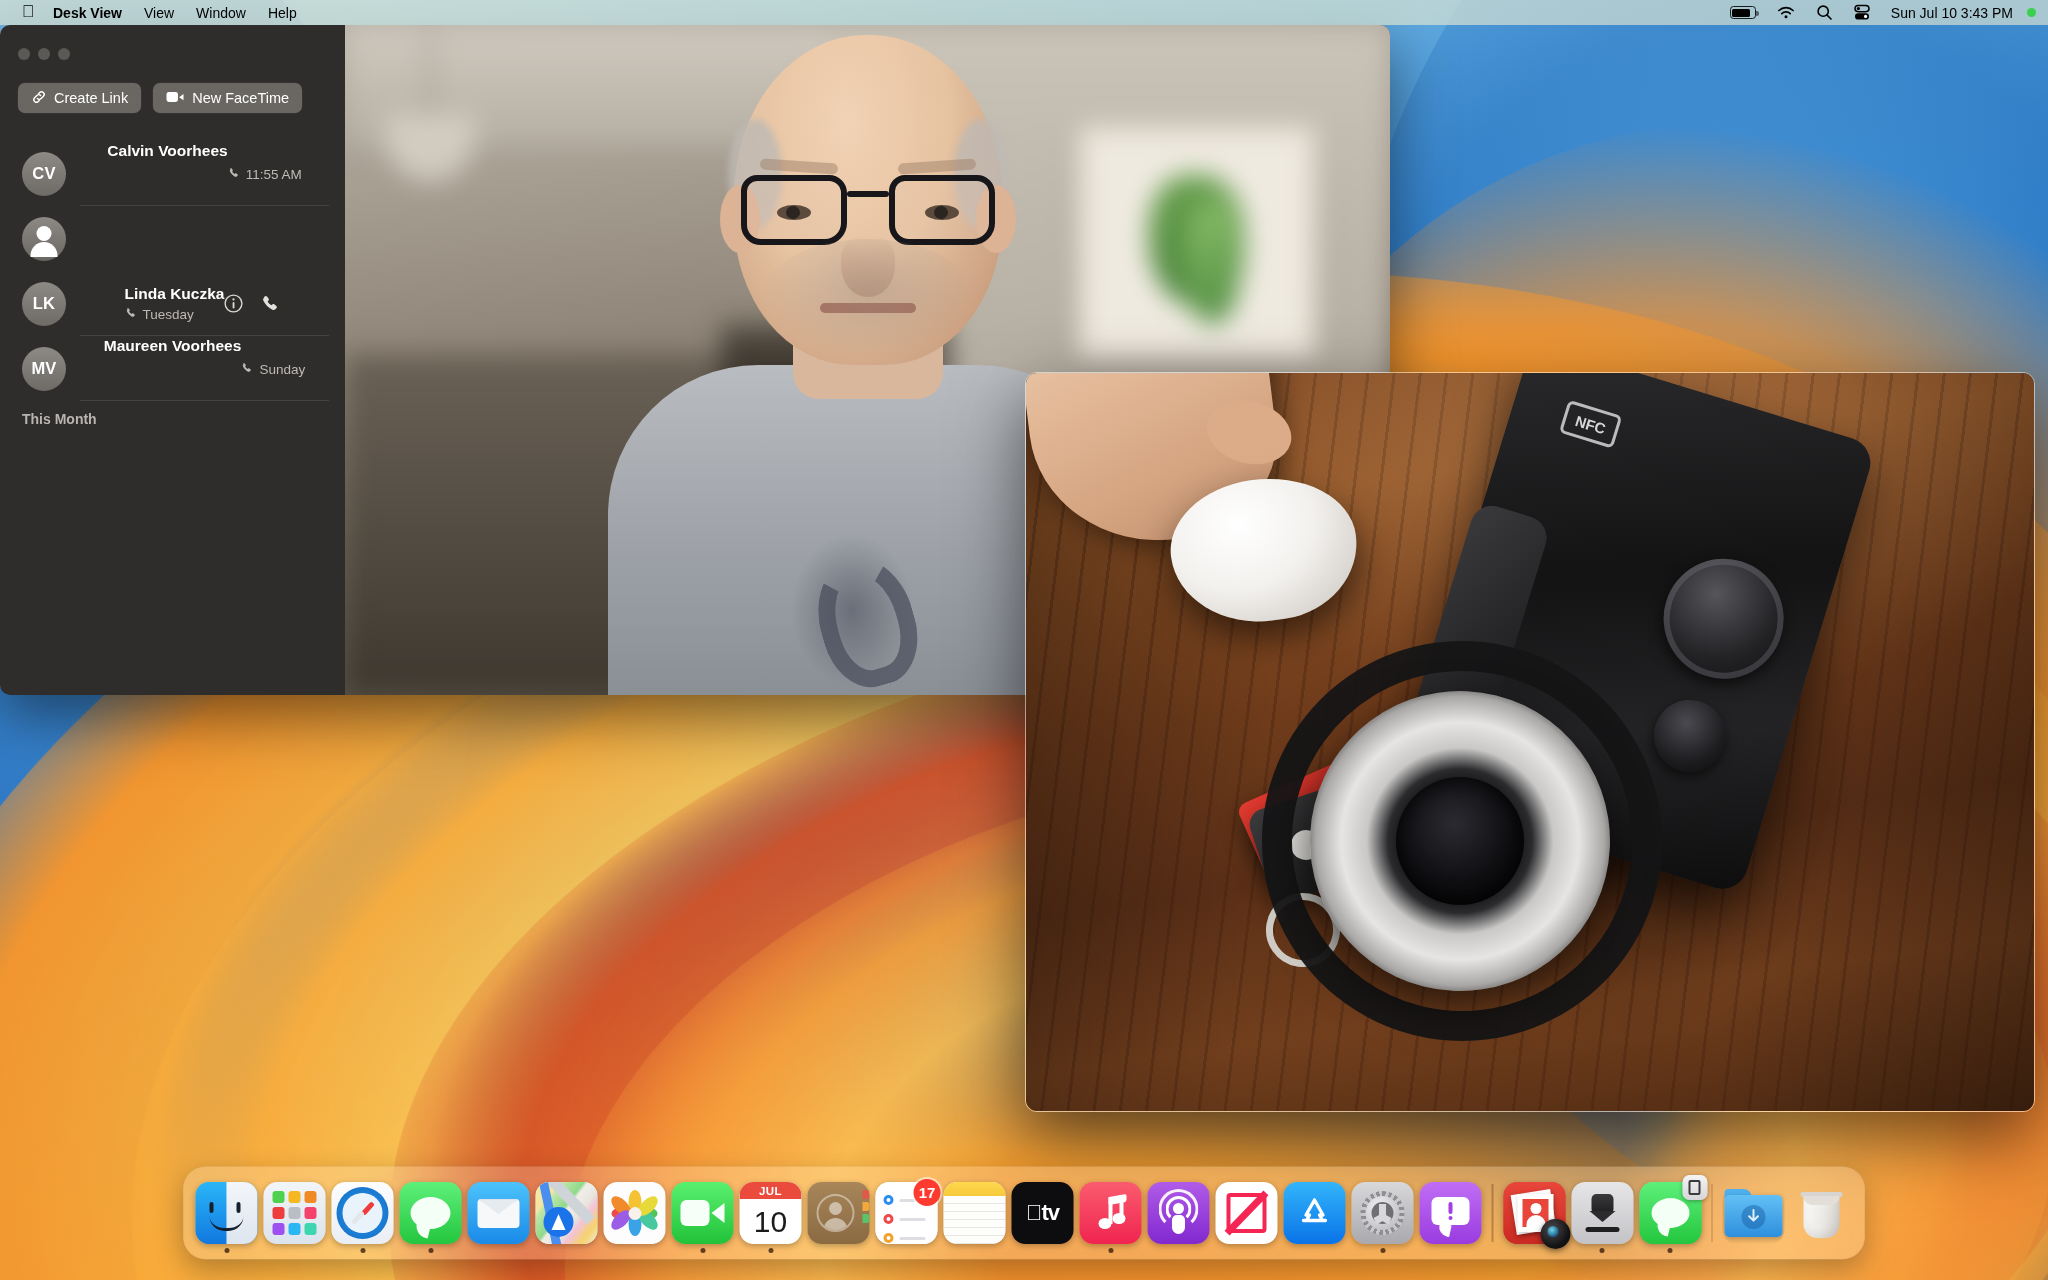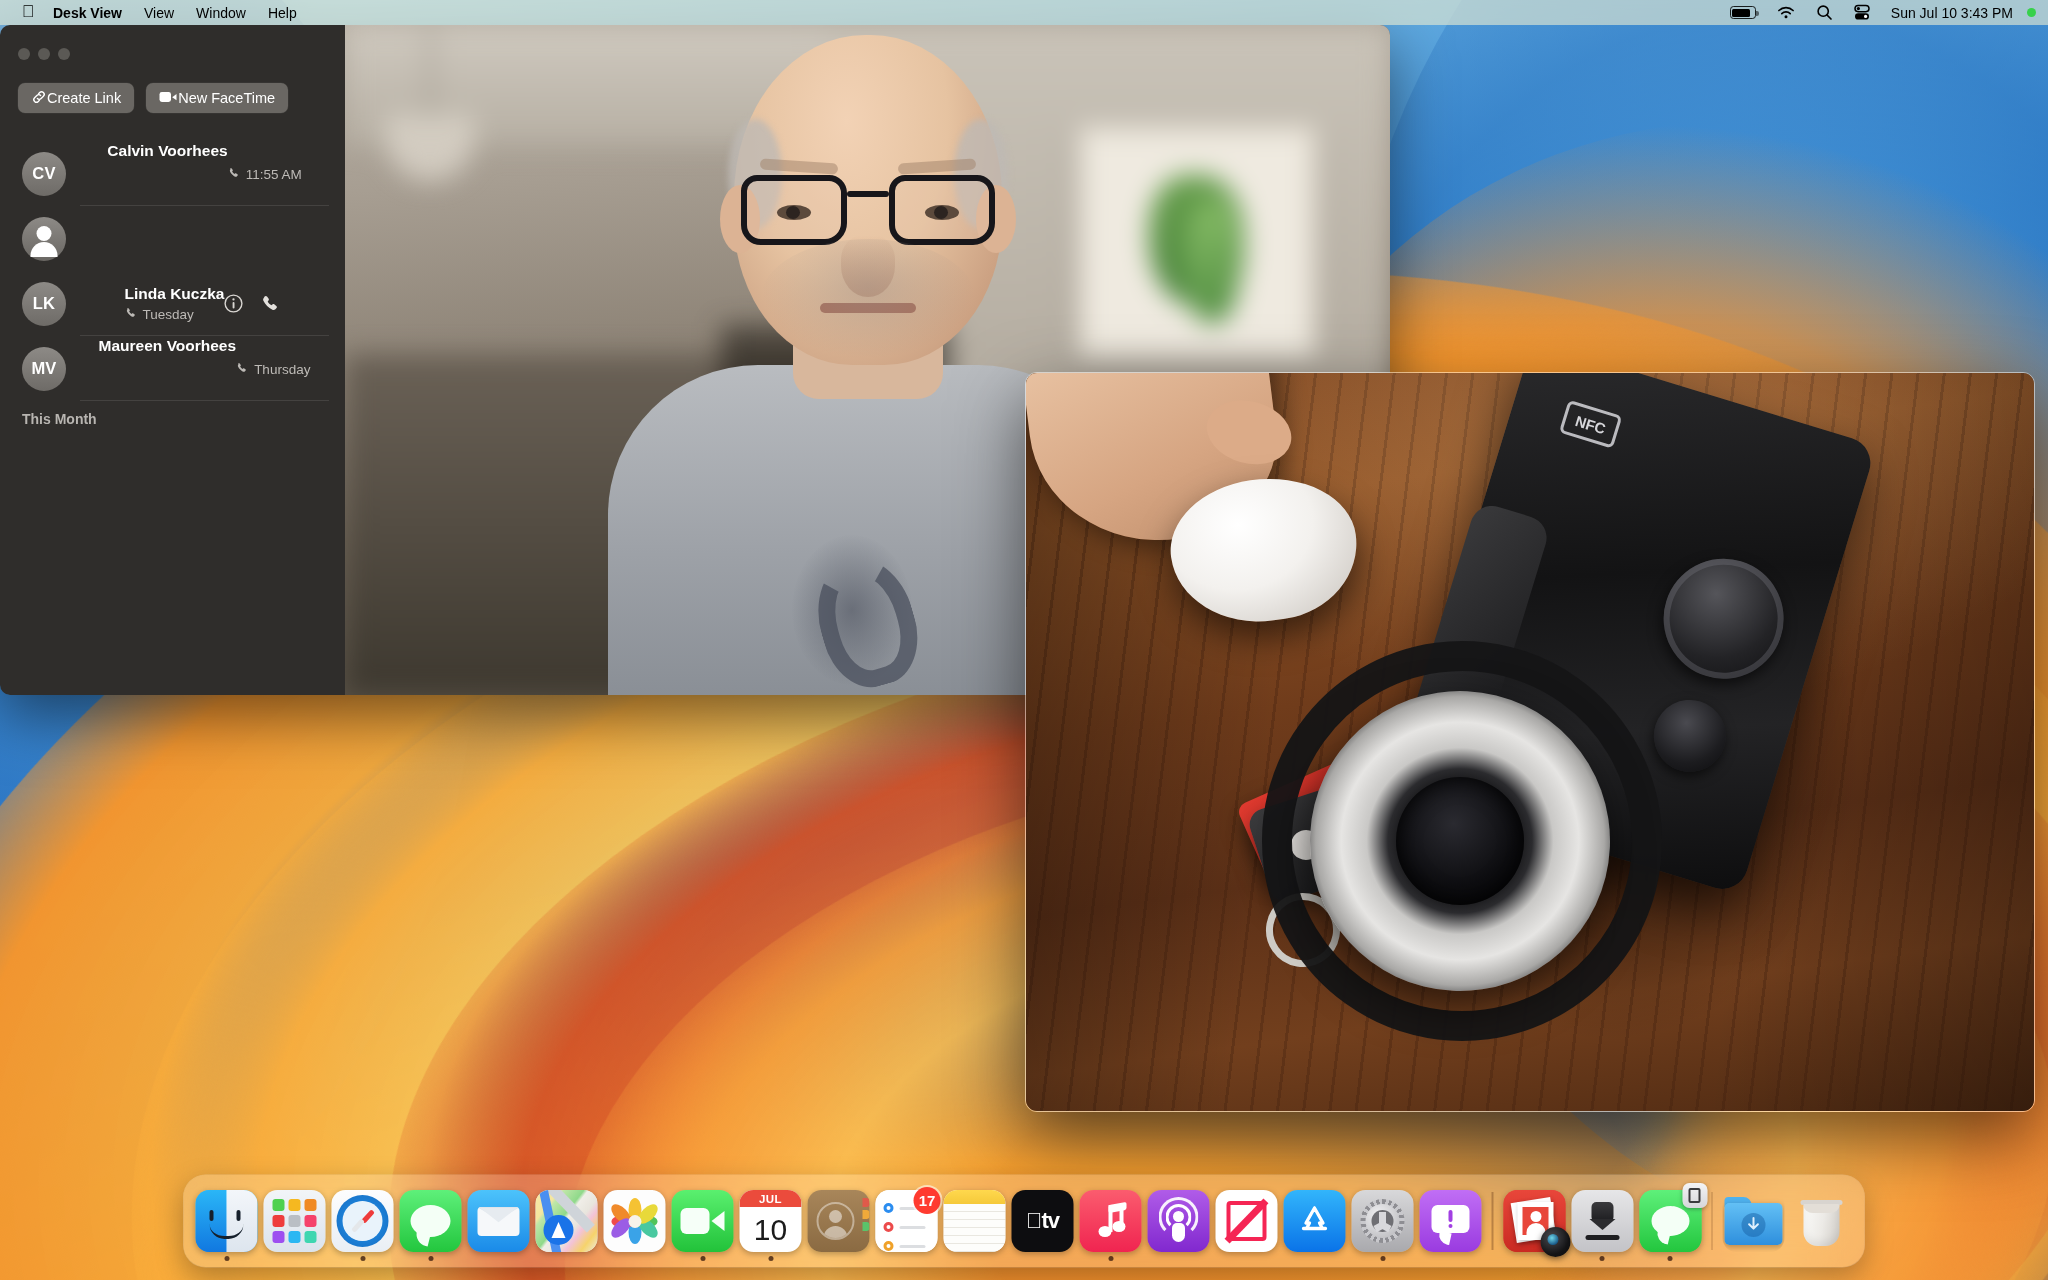--- a/index.html
+++ b/index.html
@@ -67,21 +67,21 @@
   #ft-sidebar {
     width:345px; flex:0 0 345px; background:#2f2d2b; position:relative;
     color:#fff; overflow:hidden;
   }
   .ft-titlebar { height:58px; display:flex; align-items:center; padding:0 18px; }
   .tl { display:flex; gap:8px; }
   .tl span { width:12px; height:12px; border-radius:50%; background:#5b5955; display:block; }
   .ft-actions { display:flex; gap:12px; padding:0 18px 14px 18px; }
   .ft-btn {
     background:#6a6763; border-radius:7px; height:30px; display:flex; align-items:center;
-    padding:0 13px; font-size:14.5px; font-weight:500; color:#fff; white-space:nowrap;
+    gap:7px; padding:0 13px; font-size:14.5px; font-weight:500; color:#fff; white-space:nowrap;
     box-shadow:0 0 0 0.5px rgba(255,255,255,0.07);
   }
   .ft-btn svg { flex:0 0 auto; }
   .ft-list { padding-top:14px; }
   .ft-section {
     font-size:14px; font-weight:700; color:#b8b5b1; padding:10px 22px 7px 22px;
   }
   .ft-row { display:flex; align-items:center; padding:0 16px 0 22px; height:65px; position:relative; }
   .ft-avatar {
     width:44px; height:44px; border-radius:50%; flex:0 0 44px;
@@ -226,21 +226,21 @@
     background:radial-gradient(circle at 42% 38%, #2a2a30 0%, #0d0d10 58%, #000 100%); box-shadow:inset 0 0 22px rgba(0,0,0,0.9); }
   .dv-hood {
     position:absolute; left:236px; top:268px; width:400px; height:400px; border-radius:50%;
     border:30px solid #151516; transform:rotate(14deg); opacity:0.95;
   }
   .dv-cam-shadow { position:absolute; left:360px; top:120px; width:480px; height:560px; border-radius:50%;
     background:radial-gradient(ellipse at 50% 50%, rgba(0,0,0,0.55), rgba(0,0,0,0) 68%); transform:rotate(14deg); }
 
   
   #dock {
-    position:absolute; left:50%; transform:translateX(-50%); bottom:13px;
+    position:absolute; left:50%; transform:translateX(-50%); bottom:21px;
     height:92px; display:flex; align-items:center; gap:0;
     padding:0 9px; border-radius:22px; z-index:90;
     background:rgba(255,255,255,0.20);
     backdrop-filter:blur(24px); -webkit-backdrop-filter:blur(24px);
     box-shadow:0 0 0 0.5px rgba(255,255,255,0.26), 0 10px 28px rgba(0,0,0,0.28);
   }
   .dock-item { width:68px; height:92px; display:flex; flex-direction:column; align-items:center; justify-content:center; position:relative; }
   .app { width:62px; height:62px; border-radius:14px; position:relative; overflow:hidden;
     box-shadow:0 2px 6px rgba(0,0,0,0.28); display:flex; align-items:center; justify-content:center; }
   .run-dot { position:absolute; bottom:6px; width:5px; height:5px; border-radius:50%; background:rgba(50,20,10,0.75); }
@@ -394,21 +394,21 @@
       </div>
 
       <div class="ft-row">
         <div class="ft-avatar">MV</div>
         <div class="ft-rowmain">
           <div class="ft-name">Maureen Voorhees</div>
           <div class="ft-sub">
             <span><svg width="12" height="12" viewBox="0 0 12 12">
                   <path d="M2.2 1.6c.4-.5 1.1-.5 1.5 0l.9 1.1c.3.4.3.9 0 1.3l-.5.6c.5 1 1.3 1.8 2.3 2.3l.6-.5c.4-.3.9-.3 1.3 0l1.1.9c.5.4.5 1.1 0 1.5l-.6.6c-.5.5-1.2.6-1.8.3C5 8.8 3.2 7 2 4.6c-.3-.6-.2-1.3.3-1.8z" fill="#bdbab6"></path>
                 </svg></span>
-            <span>Thursday</span>
+            <span>Sunday</span>
           </div>
         </div>
       </div>
 
       <div class="ft-section">This Month</div>
     </div>
   </div>
 
   <div id="ft-video">
     <div class="room">

